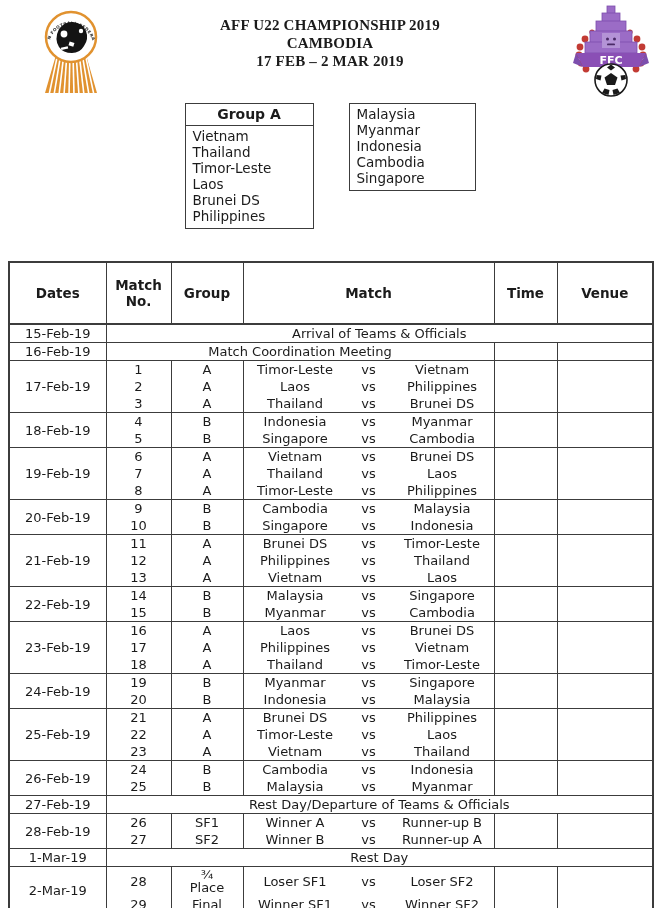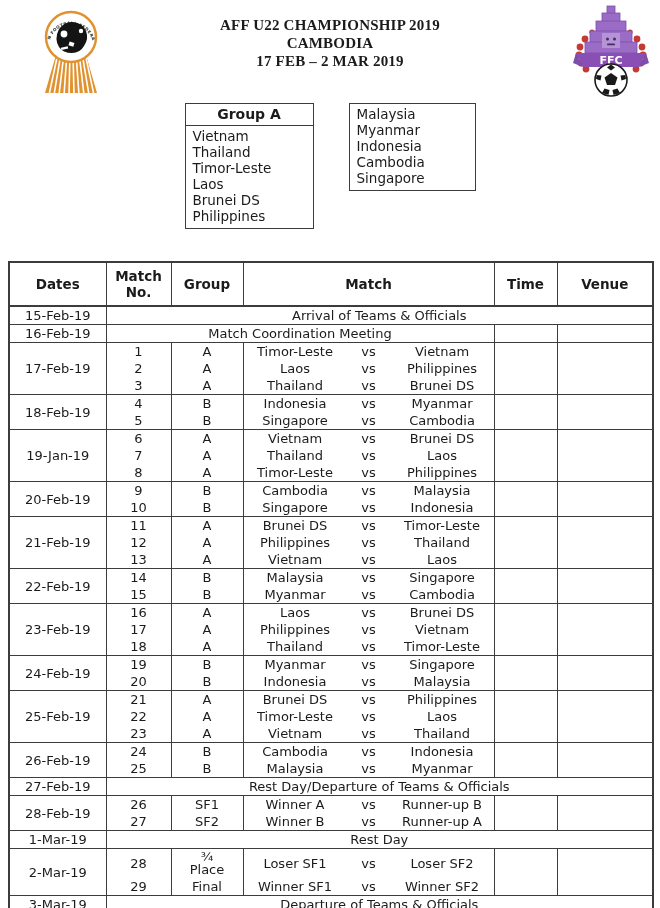--- a/index.html
+++ b/index.html
@@ -27,21 +27,21 @@
   .group-teams { padding:2px 4px 4px 7px; font-size:13.5px; line-height:16px; }
 
   
   .schedule { margin:32px 0 0 8px; }
   table.sched { border-collapse:collapse; table-layout:fixed; width:644px;
                 border:2px solid #3c3c3c; }
   table.sched thead { border-bottom:2px solid #3c3c3c; }
   table.sched tbody { border-top:1px solid #3c3c3c; border-bottom:1px solid #3c3c3c; }
   table.sched th {
     font-weight:bold; font-size:13.5px; height:36px; text-align:center;
-    vertical-align:middle; line-height:16px; padding:3px;
+    vertical-align:middle; line-height:16px; padding:12px;
     border-left:1px solid #3c3c3c; border-right:1px solid #3c3c3c;
   }
   table.sched td {
     font-size:13px; height:17px; line-height:17px; padding:0; text-align:center;
     vertical-align:middle; overflow:hidden; white-space:nowrap;
     border-left:1px solid #3c3c3c; border-right:1px solid #3c3c3c;
   }
   td.date-cell { vertical-align:top; }
   td.note-cell { text-align:center; }
   td.note-full { padding-right:159px; }
@@ -276,21 +276,21 @@
                 <span class="vs">vs</span>
                 <span class="away">Cambodia</span>
               </div>
             </td>
             <td class="time-cell"></td>
             <td class="venue-cell"></td>
           </tr>
         </tbody>
         <tbody class="date-block">
           <tr class="match-row">
-            <td class="date-cell" rowspan="3">19-Jan-19</td>
+            <td class="date-cell" rowspan="3">19-Feb-19</td>
             <td class="match-no-cell">6</td>
             <td class="group-cell">A</td>
             <td class="match-cell">
               <div class="match-flex">
                 <span class="home">Vietnam</span>
                 <span class="vs">vs</span>
                 <span class="away">Brunei DS</span>
               </div>
             </td>
             <td class="time-cell"></td>

